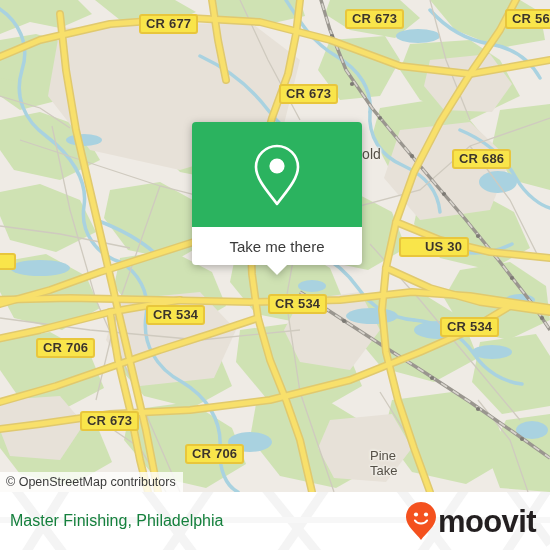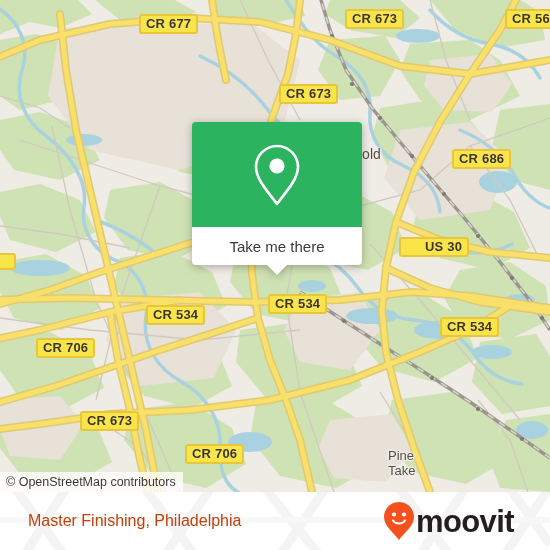--- a/index.html
+++ b/index.html
@@ -95,27 +95,27 @@
 
   
   #footer {
     position:absolute; left:0; top:492px;
     width:550px; height:58px;
     background:#ffffff;
     overflow:hidden;
   }
   #footer-pattern { position:absolute; left:0; top:0; }
   #footer-title {
-    position:absolute; left:28px; top:50%; transform:translateY(-50%);
-    font-size:16px; color:#c2410c;
+    position:absolute; left:10px; top:50%; transform:translateY(-50%);
+    font-size:16px; color:#15803d;
     font-family:"Liberation Sans", sans-serif;
     white-space:nowrap;
   }
   #brand {
-    position:absolute; right:36px; top:50%; transform:translateY(-50%);
+    position:absolute; right:14px; top:50%; transform:translateY(-50%);
     display:flex; align-items:center; gap:1px;
   }
   #brand-name {
     font-size:31px; color:#231f20; font-weight:bold;
     letter-spacing:-0.6px;
     font-family:"Liberation Sans", sans-serif;
     line-height:31px;
   }
 </style>
 </head>
@@ -298,21 +298,21 @@
         <div class="shield" style="left: 146px; top: 305px;">CR 534</div>
         <div class="shield" style="left: 36px; top: 338px;">CR 706</div>
         <div class="shield" style="left: 80px; top: 411px;">CR 673</div>
         <div class="shield" style="left: 185px; top: 444px;">CR 706</div>
       </div>
 
     <div id="places">
         <div class="place" style="left: 352px; top: 147px; font-size: 14px;">
           <div>wold</div>
         </div>
-        <div class="place" style="left: 388px; top: 448px; font-size: 13px;">
+        <div class="place" style="left: 370px; top: 448px; font-size: 13px;">
           <div>Pine</div>
           <div>Take</div>
         </div>
       </div>
 
     <div id="attribution">© OpenStreetMap contributors</div>
 
     <div id="popup">
       <div id="popup-head">
         <svg width="56" height="68" viewBox="0 0 56 68">

